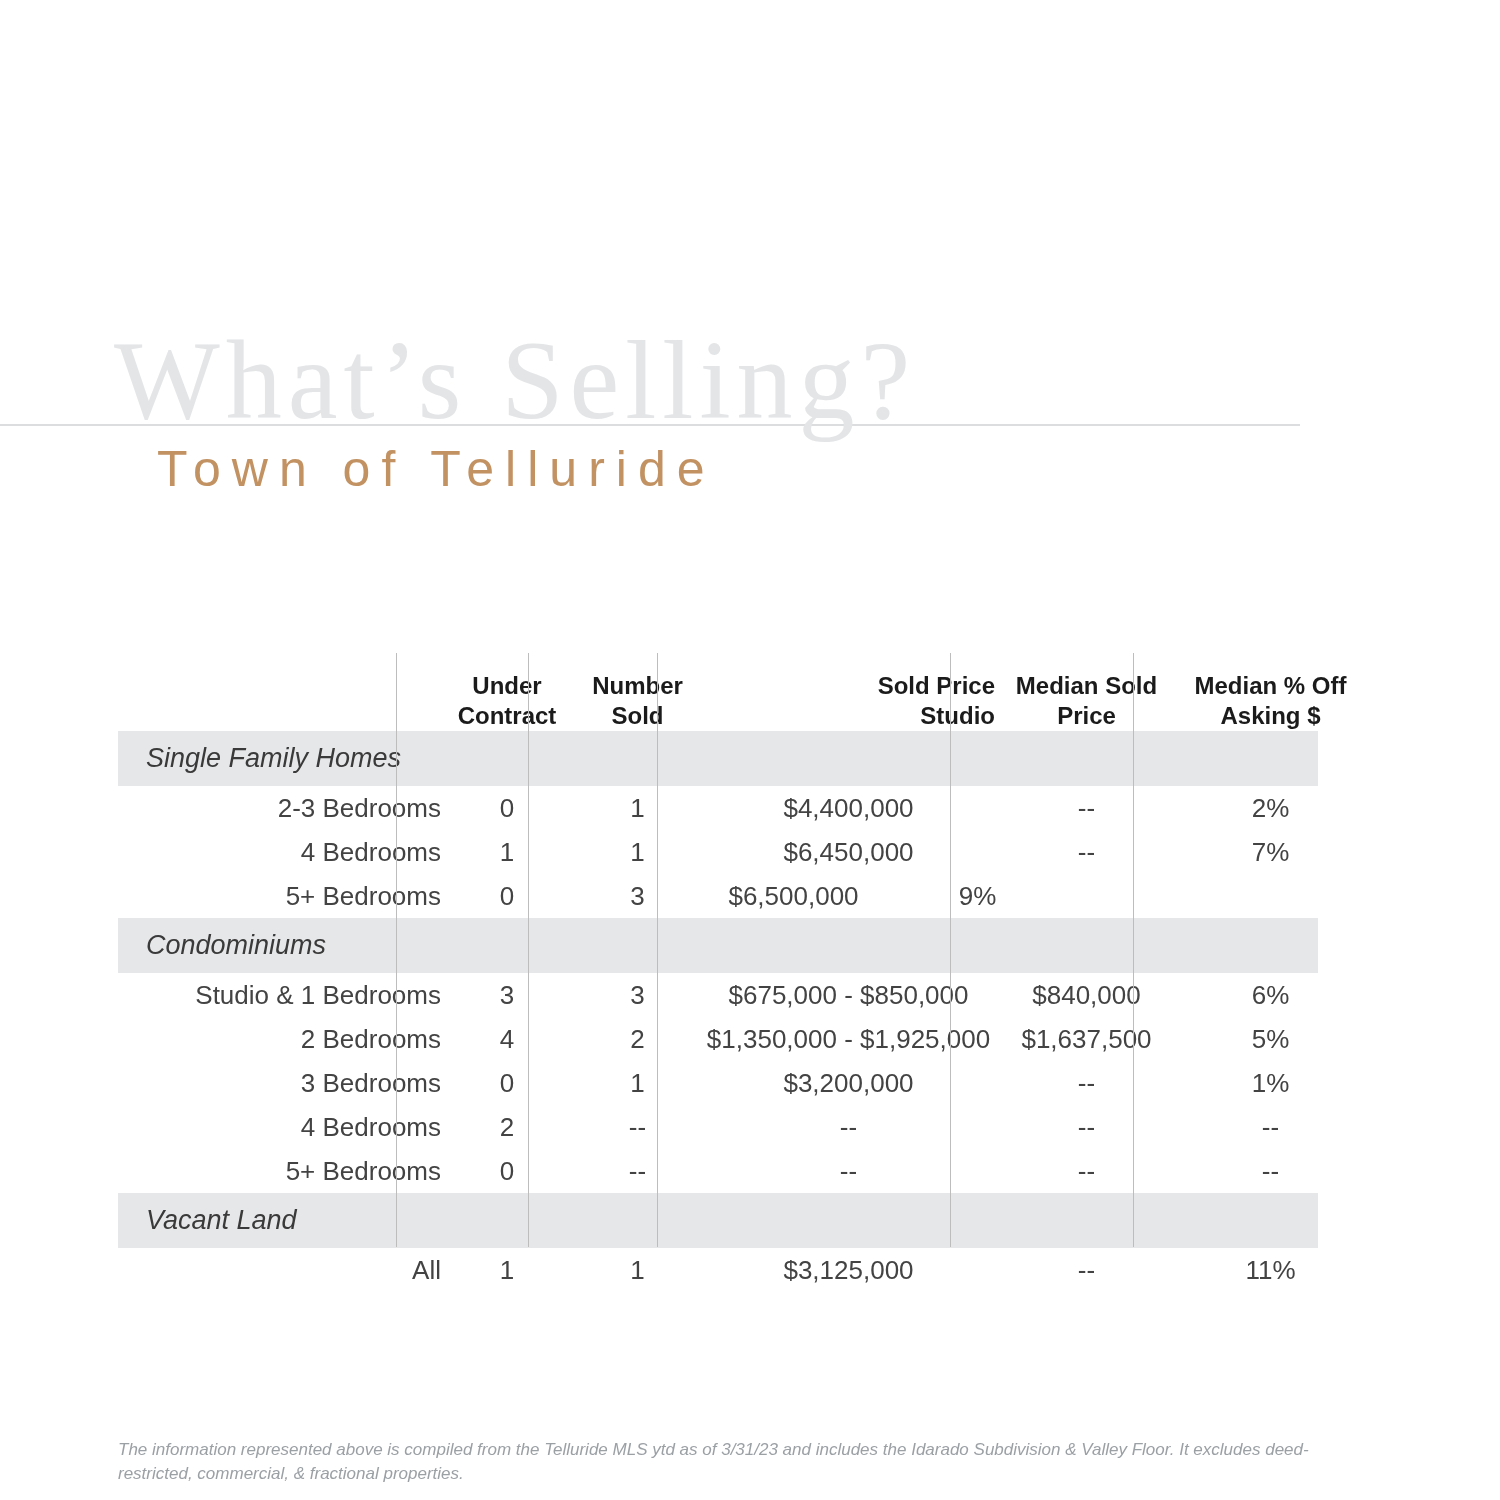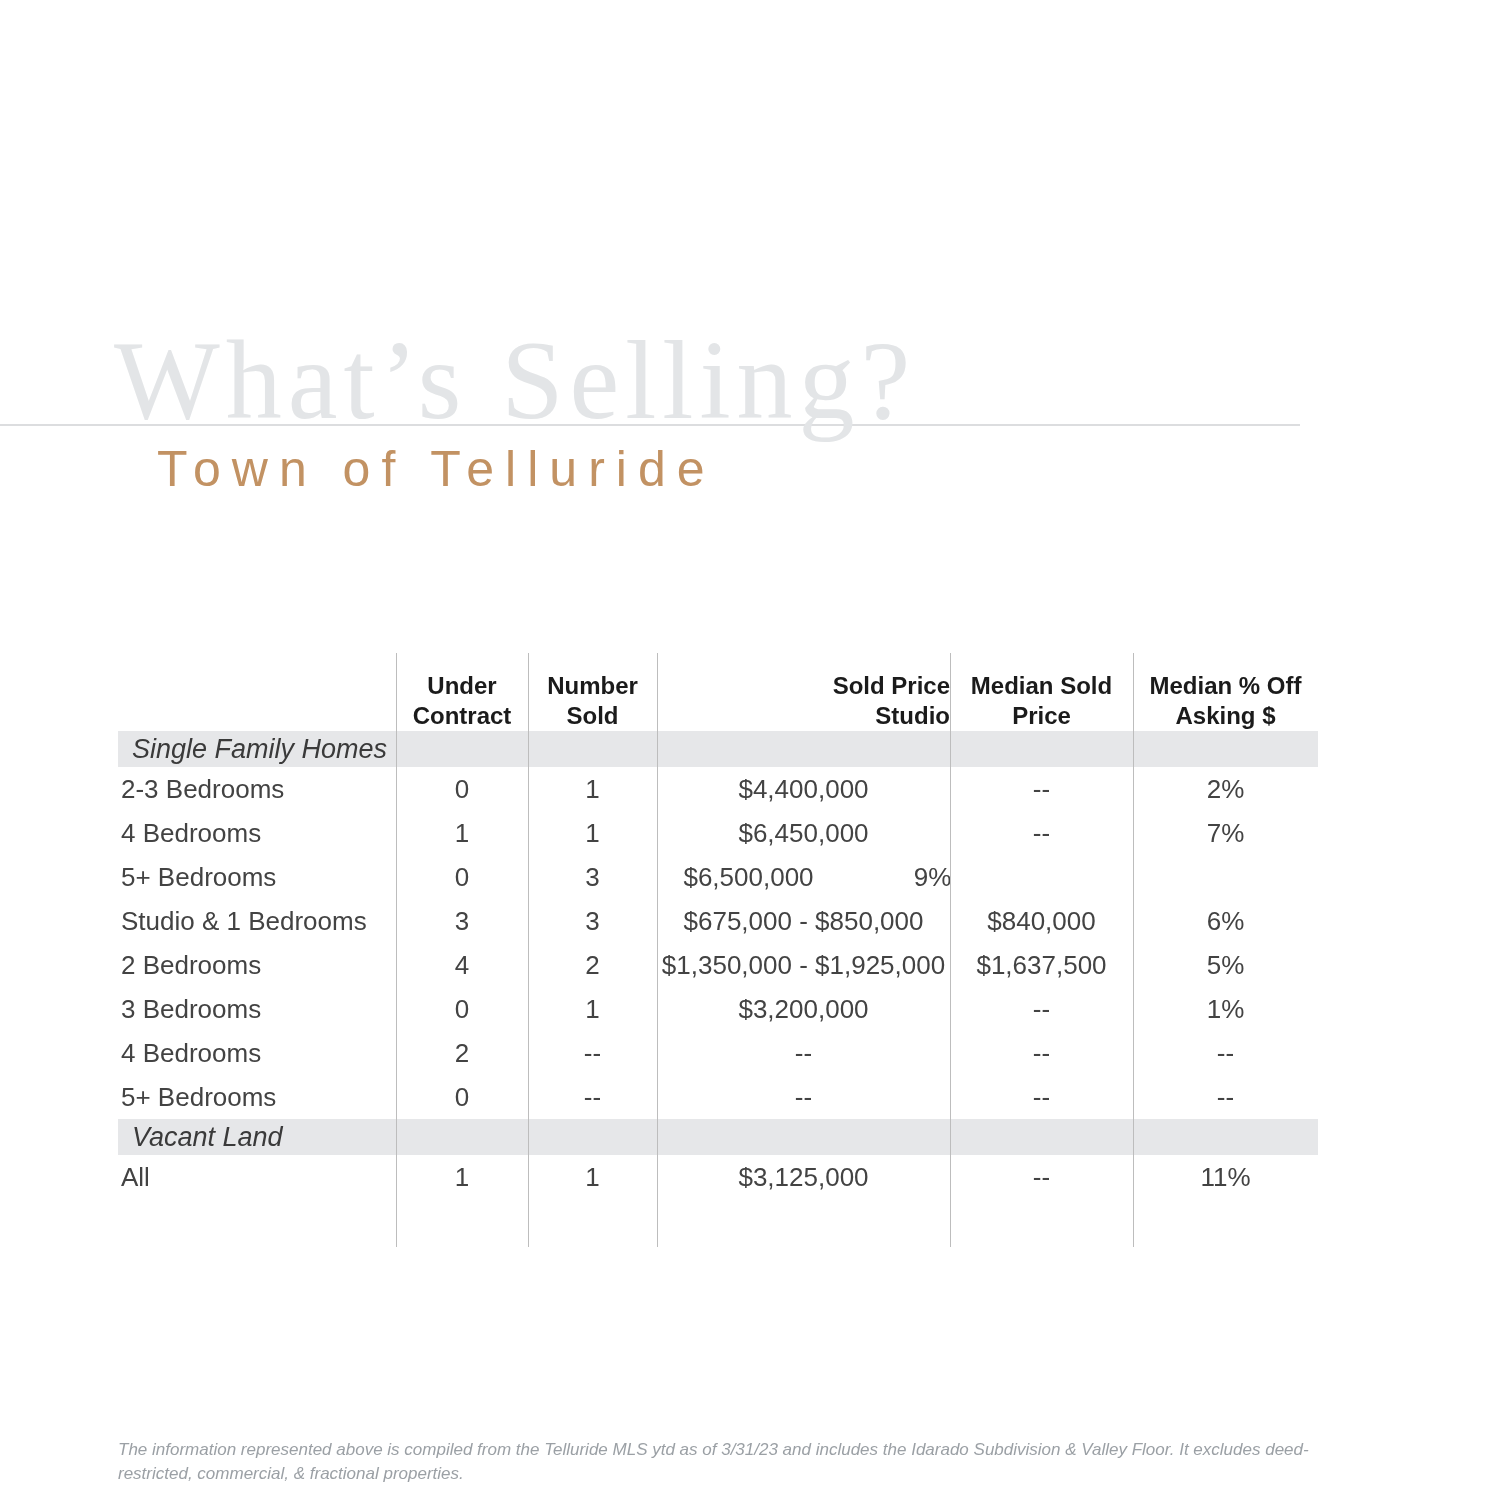--- a/index.html
+++ b/index.html
@@ -22,26 +22,26 @@
   .page-subtitle {
     position:absolute; left:157px; top:442px; z-index:2;
     font-size:50px; line-height:1.1; letter-spacing:11px;
     color:#c29263; font-weight:400; white-space:nowrap;
   }
   
   .sales-table { position:absolute; left:118px; top:653px; width:1200px; }
   .trow { display:flex; width:1200px; }
   .thead { height:78px; }
   .band {
-    height:36px; background:#e6e7e9; align-items:center;
-    font-style:italic; font-size:27px; color:#3a3a3a; padding-left:14px;
+    height:55px; background:#e6e7e9; align-items:center;
+    font-style:italic; font-size:27px; color:#3a3a3a; padding-left:28px;
   }
   .drow { height:44px; align-items:center; font-size:26px; color:#434343; }
   .c { flex:none; text-align:center; white-space:nowrap; }
-  .c0 { width:278px; text-align:left; }
+  .c0 { width:278px; text-align:right;margin-left:45px; }
   .c1 { width:132px; }
   .c2 { width:129px; }
   .c3 { width:293px;align-items:flex-end; }
   .c4 { width:183px; }
   .c5 { width:185px; }
   .drow .c0 { padding-left:3px; }
   .th {
     display:flex; flex-direction:column; justify-content:flex-end;
     font-weight:bold; font-size:24px; line-height:30px;
     color:#1b1b1b;
@@ -111,20 +111,23 @@
     <div class="c c5">7%</div>
   </div>
   <div class="trow drow">
     <div class="c c0">5+ Bedrooms</div>
     <div class="c c1">0</div>
     <div class="c c2">3</div>
     <div class="c c4">$6,500,000</div>
     <div class="c c5">9%</div>
   </div>
 
+  <div class="trow band">
+    <span>Condominiums</span>
+  </div>
   <div class="trow drow">
     <div class="c c0">Studio &amp; 1 Bedrooms</div>
     <div class="c c1">3</div>
     <div class="c c2">3</div>
     <div class="c c3">$675,000 - $850,000</div>
     <div class="c c4">$840,000</div>
     <div class="c c5">6%</div>
   </div>
   <div class="trow drow">
     <div class="c c0">2 Bedrooms</div>

